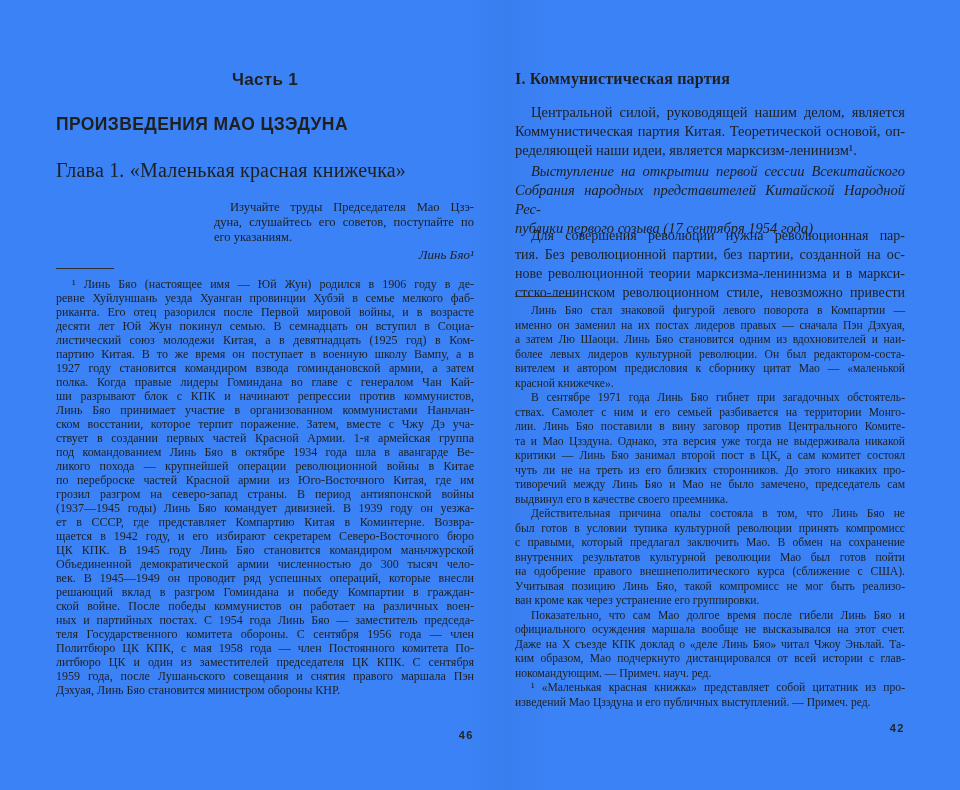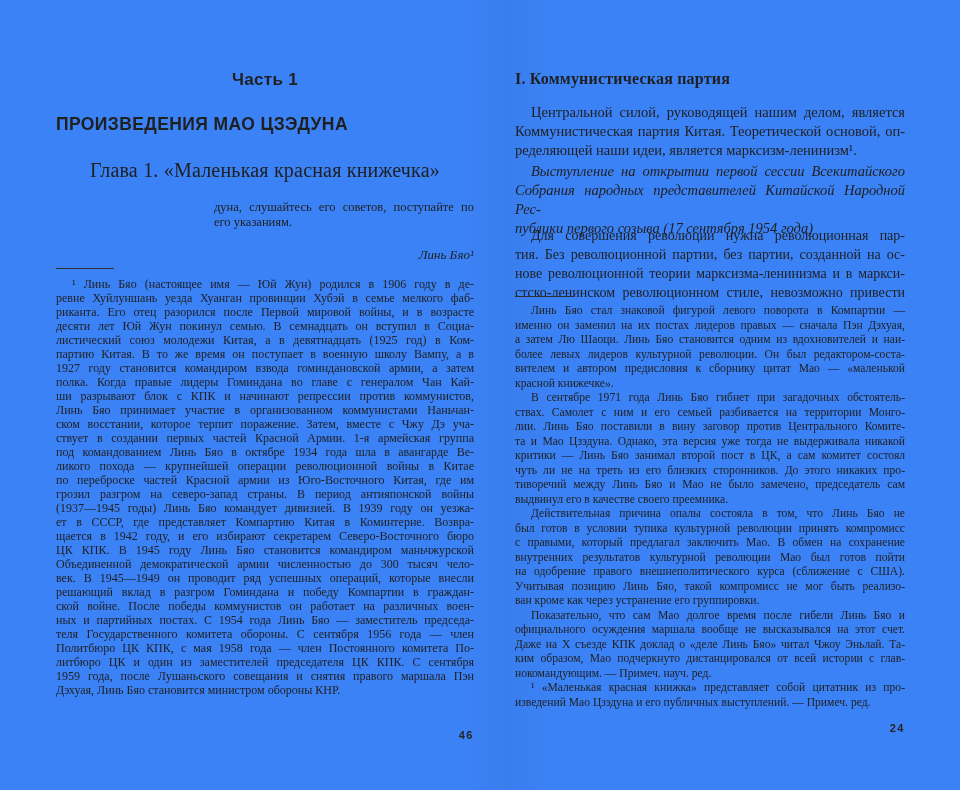--- a/index.html
+++ b/index.html
@@ -10,21 +10,21 @@
   .page{position:absolute;top:0;height:790px;}
   .page-left{left:56px;width:418px;}
   .page-right{left:515px;width:390px;}
 
   .abs{position:absolute;left:0;right:0;}
 
   .part-label{top:70px;text-align:center;font-family:"Liberation Sans",sans-serif;
               font-weight:bold;font-size:17px;letter-spacing:.3px;}
   .part-title{top:114px;text-align:left;font-family:"Liberation Sans",sans-serif;
               font-weight:bold;font-size:17.5px;letter-spacing:.4px;}
-  .chapter-title{top:159px;text-align:center;font-size:20px;letter-spacing:.2px;}
+  .chapter-title{top:159px;text-align:left;font-size:20px;letter-spacing:.2px;}
 
   .epigraph{top:200px;left:158px;right:0;font-size:12.5px;line-height:15px;}
   .epigraph-attr{top:247px;left:158px;right:0;text-align:right;font-style:italic;font-size:13px;}
 
   .fn-rule{border:none;border-top:1.5px solid #2e2e2e;width:58px;margin:0;position:absolute;left:0;}
   .fn-rule-left{top:268px;}
   .fn-rule-right{top:296px;}
 
   .footnote-left{top:277px;font-size:12px;line-height:14px;}
   .footnote-right{top:304px;font-size:11.6px;line-height:14.5px;}
@@ -49,20 +49,21 @@
 
 <div class="spread">
   <div class="gutter"></div>
 
   <div class="page page-left">
     <div class="abs part-label">Часть 1</div>
     <div class="abs part-title">ПРОИЗВЕДЕНИЯ МАО ЦЗЭДУНА</div>
     <div class="abs chapter-title">Глава 1. «Маленькая красная книжечка»</div>
 
     <div class="abs epigraph">
+        <div class="jline first">Изучайте труды Председателя Мао Цзэ-</div>
         <div class="jline">дуна, слушайтесь его советов, поступайте по</div>
         <div class="jline end">его указаниям.</div>
       </div>
     <div class="abs epigraph-attr">Линь Бяо¹</div>
 
     <hr class="fn-rule fn-rule-left">
 
     <div class="abs footnote-left">
         <div class="jline first"><span>¹ </span><span class="it">Линь Бяо</span><span> (настоящее имя — Юй Жун) родился в 1906 году в де-</span></div>
         <div class="jline">ревне Хуйлуншань уезда Хуанган провинции Хубэй в семье мелкого фаб-</div>
@@ -147,15 +148,15 @@
         <div class="jline end">ван кроме как через устранение его группировки.</div>
         <div class="jline first">Показательно, что сам Мао долгое время после гибели Линь Бяо и</div>
         <div class="jline">официального осуждения маршала вообще не высказывался на этот счет.</div>
         <div class="jline">Даже на Х съезде КПК доклад о «деле Линь Бяо» читал Чжоу Эньлай. Та-</div>
         <div class="jline">ким образом, Мао подчеркнуто дистанцировался от всей истории с глав-</div>
         <div class="jline end"><span>нокомандующим. — </span><span class="it">Примеч. науч. ред.</span></div>
         <div class="jline first">¹ «Маленькая красная книжка» представляет собой цитатник из про-</div>
         <div class="jline end"><span>изведений Мао Цзэдуна и его публичных выступлений. — </span><span class="it">Примеч. ред.</span></div>
       </div>
 
-    <div class="abs page-num page-num-right">24</div>
+    <div class="abs page-num page-num-right">42</div>
   </div>
 </div>
 
 </body></html>

